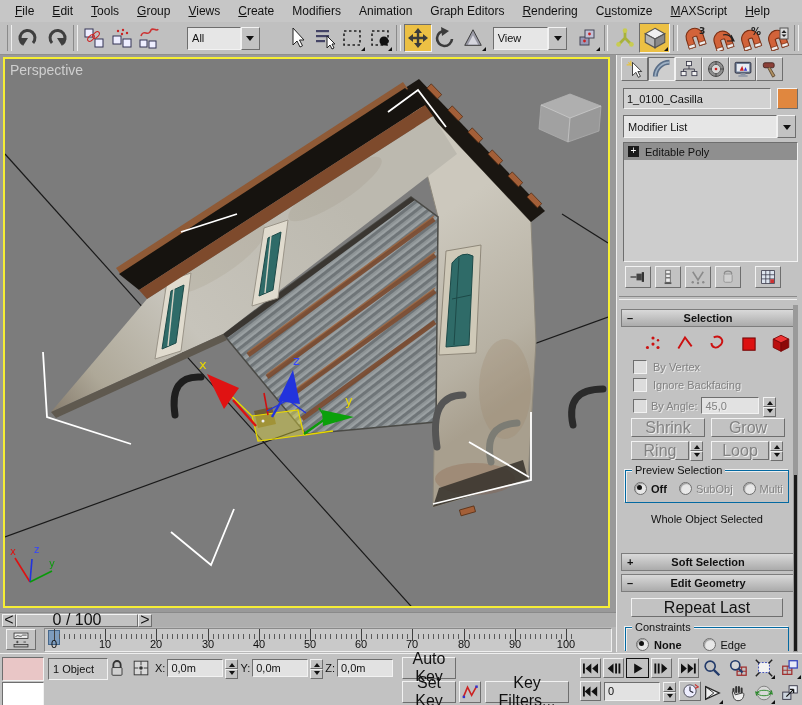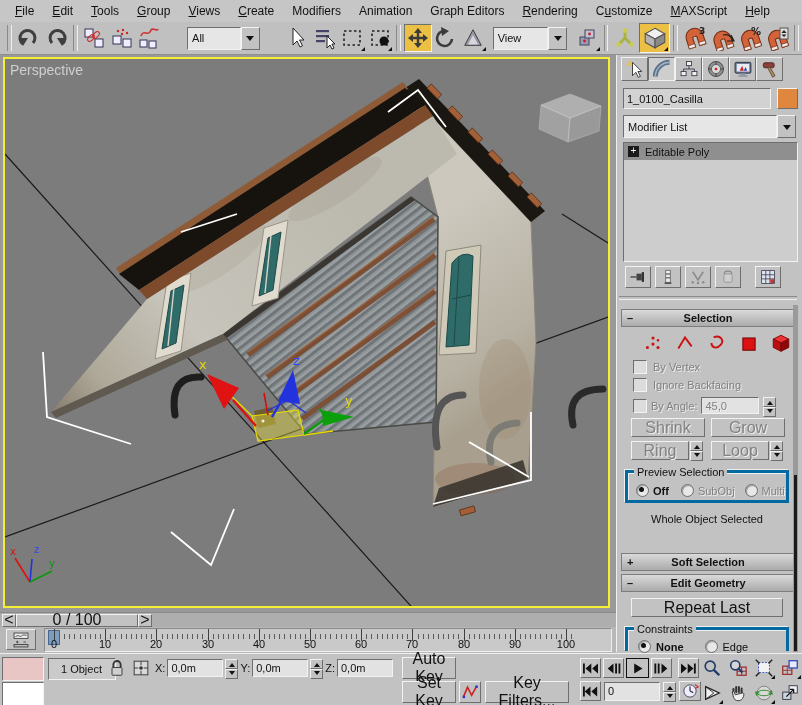--- a/index.html
+++ b/index.html
@@ -33,21 +33,21 @@
   
   #vp-zone{left:0;top:55px;width:616px;height:557px;background:#999;}
   #viewport{left:3px;top:2px;width:607px;height:551px;border:2px solid #f6ee35;box-sizing:border-box;background:#7c7c7c;}
   #vp-label{left:5px;top:3px;color:#cfcfcf;font-size:14px;}
   
   #panel{left:616px;top:55px;width:186px;height:597px;background:#c2c2c2;border-left:1px solid #efefef;box-sizing:border-box;}
   .tab{width:27px;height:24px;display:flex;align-items:center;justify-content:center;border:1px solid;border-color:#f2f2f2 #6e6e6e #6e6e6e #f2f2f2;background:#c2c2c2;box-sizing:border-box;}
   .tab.on{border-color:#6e6e6e #f2f2f2 #f2f2f2 #6e6e6e;background:#cecece;}
   .rollout{left:4px;width:174px;height:18px;border:1px solid #7d7d7d;background:linear-gradient(#d9d9d9,#ababab);display:flex;align-items:center;justify-content:center;font-weight:bold;font-size:11px;box-sizing:border-box;}
   .rollout .pm{position:absolute;left:5px;top:2px;font-weight:bold;}
-  .grp{border:3px solid #0369a1;box-shadow:1px 1px 0 #efefef inset, -1px -1px 0 #efefef;box-sizing:border-box;}
+  .grp{border:1px solid #0369a1;box-shadow:1px 1px 0 #efefef inset, -1px -1px 0 #efefef;box-sizing:border-box;}
   .grp-legend{position:absolute;top:-7px;left:6px;background:#c2c2c2;padding:0 3px;}
   .cb{width:12px;height:12px;border:1px solid;border-color:#6e6e6e #f2f2f2 #f2f2f2 #6e6e6e;background:#dcdcdc;display:inline-block;}
   .radio{width:11px;height:11px;border-radius:50%;border:1px solid #6e6e6e;background:#e8e8e8;box-shadow:inset 1px 1px 1px #999;display:inline-block;position:relative;}
   .radio.sel::after{content:"";position:absolute;left:2px;top:2px;width:5px;height:5px;border-radius:50%;background:#111;}
   .dislbl{color:#828282;text-shadow:1px 1px 0 #ededed;}
   .row{display:flex;align-items:center;gap:6px;position:absolute;}
   
   #timeslider{left:0;top:612px;width:616px;height:15px;background:#aeaeae;display:flex;align-items:center;border-top:1px solid #8a8a8a;box-sizing:border-box;}
   #trackbar{left:0;top:627px;width:616px;height:26px;background:#b8b8b8;}
   #ruler{left:44px;top:1px;width:568px;height:24px;border:1px solid;border-color:#8a8a8a #efefef #efefef #8a8a8a;background:#c9c9c9;box-sizing:border-box;}
@@ -824,21 +824,21 @@
       <span class="tbnum" style="left:419px;">80</span>
       <span class="tbnum" style="left:470px;">90</span>
       <span class="tbnum" style="left:521px;">100</span>
     </div>
   </div>
 
   <div id="statusbar" class="abs">
     <div class="abs sunken" style="left:2px;top:3px;width:40px;height:22px;background:#e9c6c6;"></div>
     <div class="abs sunken" style="left:2px;top:28px;width:40px;height:22px;background:#ffffff;"></div>
 
-    <div class="abs sunken" style="left:48px;top:4px;width:54px;height:20px;display:flex;align-items:center;padding-left:12px;background:#cacaca;text-align:right;">1 Object</div>
+    <div class="abs sunken" style="left:48px;top:4px;width:54px;height:20px;display:flex;align-items:center;padding-left:4px;background:#cacaca;text-align:right;">1 Object</div>
     <div class="abs" style="left:107px;top:4px;">
         <svg class="ic" width="20" height="20">
           <use href="#sy-lock"></use>
         </svg>
       </div>
     <div class="abs" style="left:131px;top:4px;">
         <svg class="ic" width="20" height="20">
           <use href="#sy-absmode"></use>
         </svg>
       </div>

